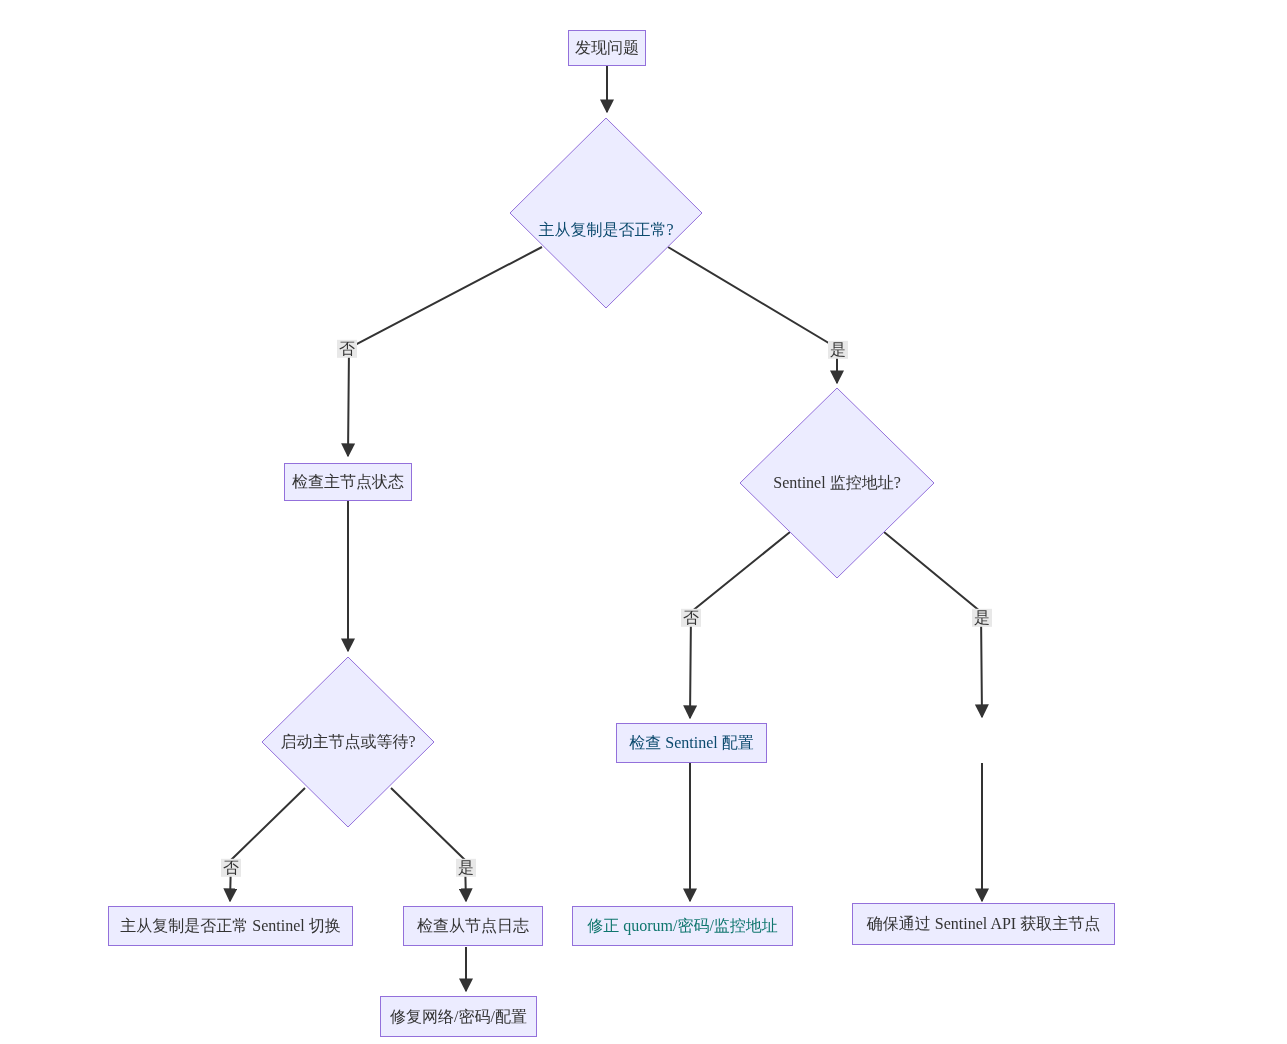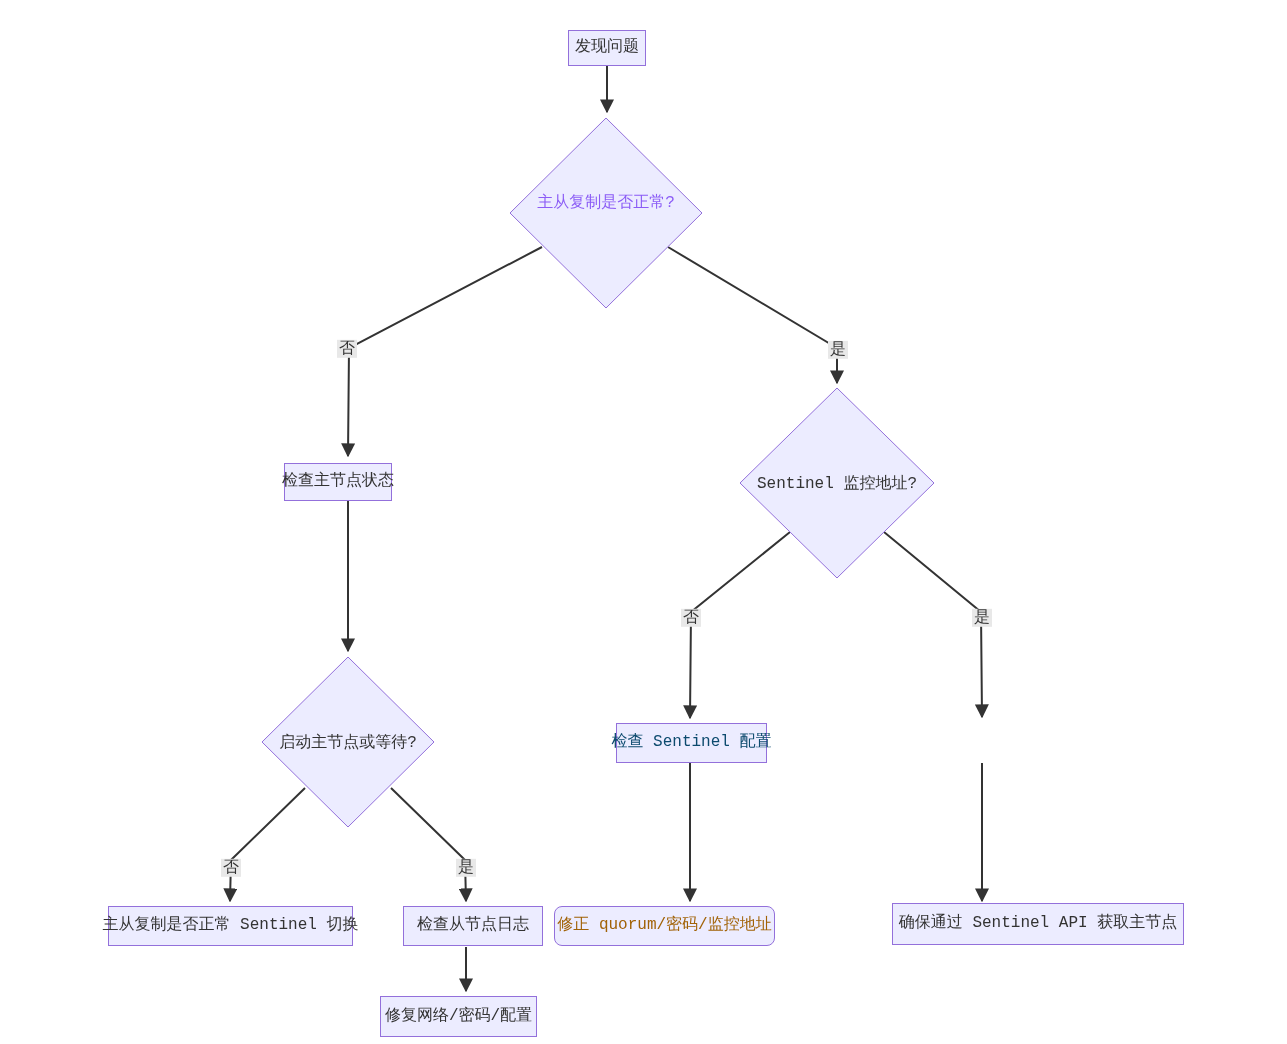--- a/index.html
+++ b/index.html
@@ -1,21 +1,21 @@
 <!DOCTYPE html>
 <html><head>
 <meta charset="utf-8">
 <style>
   html, body { margin: 0; padding: 0; background: #ffffff; }
   .stage {
     position: relative;
     width: 1287px;
     height: 1044px;
     background: #ffffff;
-    font-family: Liberation Mono, monospace;
+    font-family: Liberation Serif, serif;
     overflow: hidden;
   }
   #edge-layer {
     position: absolute;
     left: 0; top: 0;
     width: 1287px; height: 1044px;
   }
   #node-layer {
     position: absolute;
     left: 0; top: 0;
@@ -71,30 +71,30 @@
       <polyline points="790,532 691,612 690,718" fill="none" stroke="#333333" stroke-width="2" marker-end="url(#arrowhead)"></polyline>
       <polyline points="884,532 981,612 982,717" fill="none" stroke="#333333" stroke-width="2" marker-end="url(#arrowhead)"></polyline>
       <polyline points="690,763 690,901" fill="none" stroke="#333333" stroke-width="2" marker-end="url(#arrowhead)"></polyline>
       <polyline points="982,763 982,901" fill="none" stroke="#333333" stroke-width="2" marker-end="url(#arrowhead)"></polyline>
       <polygon points="606,118 702,213 606,308 510,213" fill="#ECECFF" stroke="#9370DB" stroke-width="1"></polygon>
       <polygon points="348,657 434,742 348,827 262,742" fill="#ECECFF" stroke="#9370DB" stroke-width="1"></polygon>
       <polygon points="837,388 934,483 837,578 740,483" fill="#ECECFF" stroke="#9370DB" stroke-width="1"></polygon>
     </svg>
   <div id="node-layer">
       <div class="node-rect" style="color: rgb(51, 51, 51); left: 568px; top: 30px; width: 78px; height: 36px; background: rgb(236, 236, 255); border-color: rgb(147, 112, 219);">发现问题</div>
-      <div class="diamond-label" style="color: #8b5cf6; left: 606px; top: 202px;">主从复制是否正常?</div>
-      <div class="node-rect" style="color: rgb(51, 51, 51); left: 284px; top: 463px; width: 108px; height: 38px; background: rgb(236, 236, 255); border-color: rgb(147, 112, 219);">检查主节点状态</div>
+      <div class="diamond-label" style="color: #0c4a6e; left: 606px; top: 230px;">主从复制是否正常?</div>
+      <div class="node-rect" style="color: rgb(51, 51, 51); left: 284px; top: 463px; width: 128px; height: 38px; background: rgb(236, 236, 255); border-color: rgb(147, 112, 219);">检查主节点状态</div>
       <div class="diamond-label" style="color: rgb(51, 51, 51); left: 348px; top: 742px;">启动主节点或等待?</div>
       <div class="node-rect" style="color: rgb(51, 51, 51); left: 108px; top: 906px; width: 245px; height: 40px; background: rgb(236, 236, 255); border-color: rgb(147, 112, 219);">主从复制是否正常 Sentinel 切换</div>
       <div class="node-rect" style="color: rgb(51, 51, 51); left: 403px; top: 906px; width: 140px; height: 40px; background: rgb(236, 236, 255); border-color: rgb(147, 112, 219);">检查从节点日志</div>
       <div class="node-rect" style="color: rgb(51, 51, 51); left: 380px; top: 996px; width: 157px; height: 41px; background: rgb(236, 236, 255); border-color: rgb(147, 112, 219);">修复网络/密码/配置</div>
       <div class="diamond-label" style="color: rgb(51, 51, 51); left: 837px; top: 483px;">Sentinel 监控地址?</div>
       <div class="node-rect" style="color: #0c4a6e; left: 616px; top: 723px; width: 151px; height: 40px; background: rgb(236, 236, 255); border-color: rgb(147, 112, 219);">检查 Sentinel 配置</div>
-      <div class="node-rect" style="color: #a16207; left: 554px; top: 906px; width: 221px; height: 40px; background: rgb(236, 236, 255); border-color: rgb(147, 112, 219); border-radius: 8px;">修正 quorum/密码/监控地址</div>
-      <div class="node-rect" style="color: rgb(51, 51, 51); left: 852px; top: 903px; width: 292px; height: 42px; background: rgb(236, 236, 255); border-color: rgb(147, 112, 219); margin-left: 40px;">确保通过 Sentinel API 获取主节点</div>
+      <div class="node-rect" style="color: #0f766e; left: 572px; top: 906px; width: 221px; height: 40px; background: rgb(236, 236, 255); border-color: rgb(147, 112, 219);">修正 quorum/密码/监控地址</div>
+      <div class="node-rect" style="color: rgb(51, 51, 51); left: 852px; top: 903px; width: 263px; height: 42px; background: rgb(236, 236, 255); border-color: rgb(147, 112, 219);">确保通过 Sentinel API 获取主节点</div>
       <div class="edge-label" style="left: 347px; top: 349px; background: rgb(232, 232, 232); color: rgb(51, 51, 51);">否</div>
       <div class="edge-label" style="left: 838px; top: 350px; background: rgb(232, 232, 232); color: rgb(51, 51, 51);">是</div>
       <div class="edge-label" style="left: 231px; top: 868px; background: rgb(232, 232, 232); color: rgb(51, 51, 51);">否</div>
       <div class="edge-label" style="left: 466px; top: 868px; background: rgb(232, 232, 232); color: rgb(51, 51, 51);">是</div>
       <div class="edge-label" style="left: 691px; top: 618px; background: rgb(232, 232, 232); color: rgb(51, 51, 51);">否</div>
       <div class="edge-label" style="left: 982px; top: 618px; background: rgb(232, 232, 232); color: rgb(51, 51, 51);">是</div>
     </div>
 </div>
 
 </body></html>

